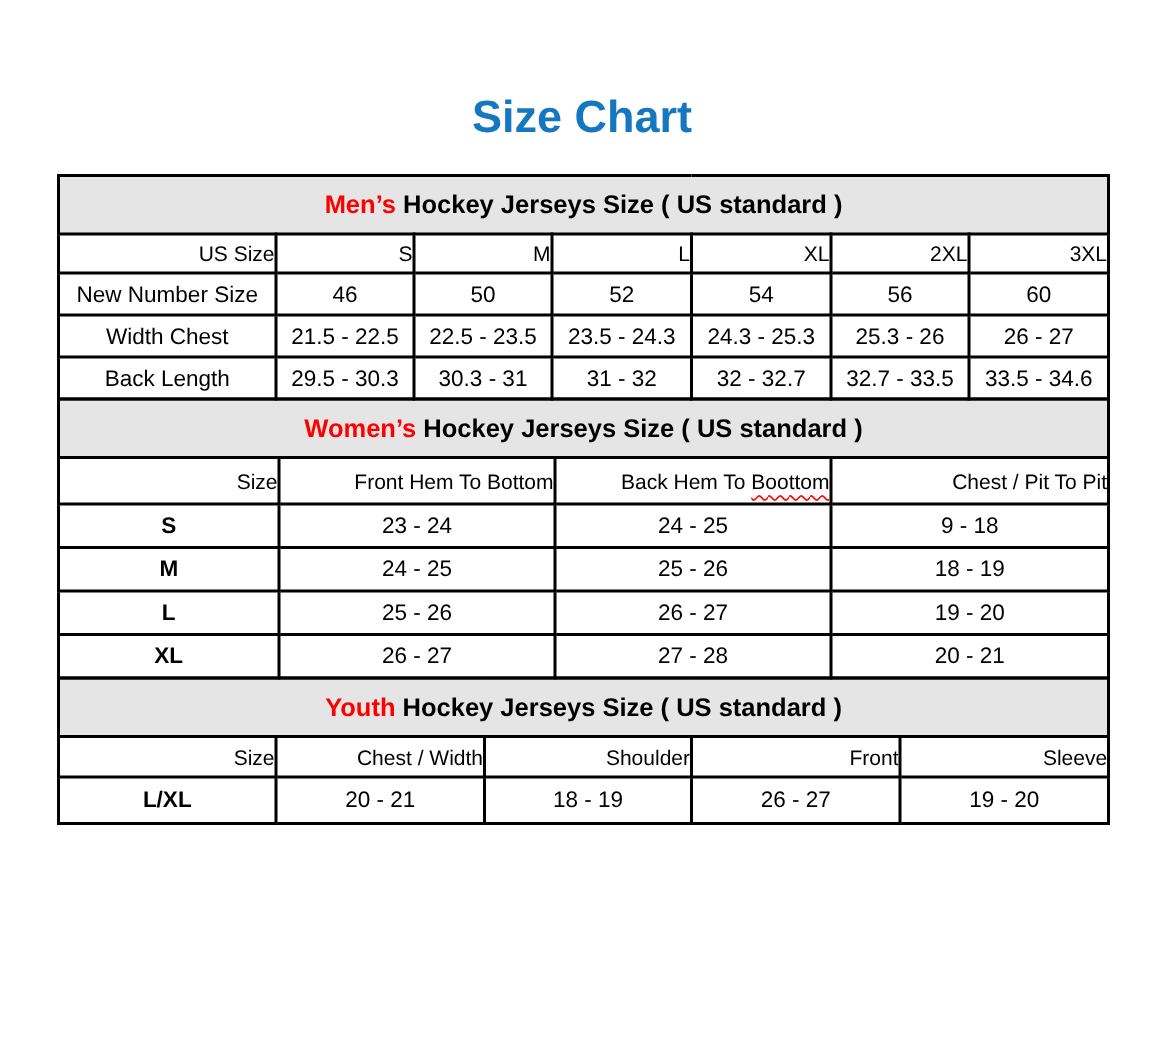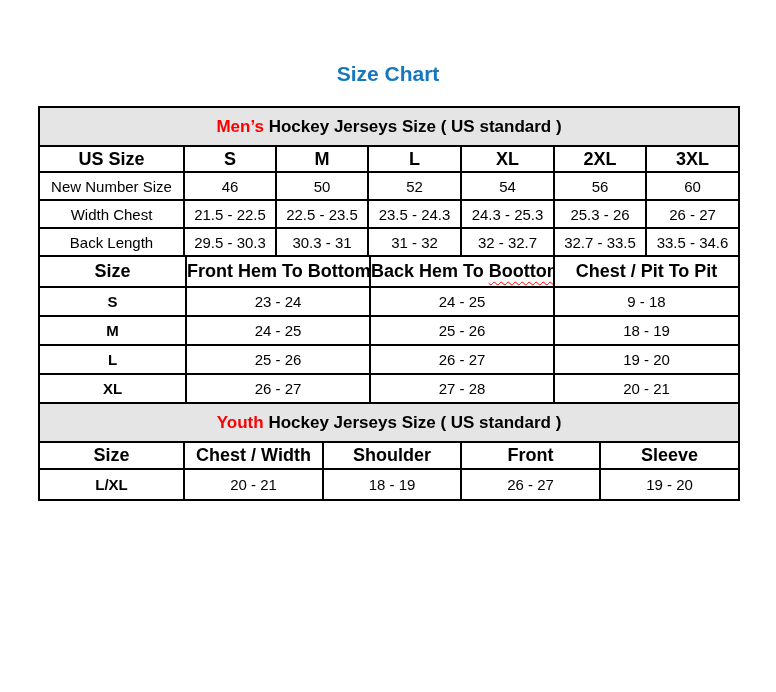--- a/index.html
+++ b/index.html
@@ -11,21 +11,21 @@
     overflow: hidden;
     font-family: "Liberation Sans", sans-serif;
     color: #000;
   }
   .page { padding-top: 62px; }
   .page-title {
     margin: 0 0 20px 0;
     width: 700px;
     margin-left: 38px;
     text-align: center;
-    font-size: 21px;
+    font-size: 30px;
     font-weight: bold;
     color: #1577c0;
     letter-spacing: 0px;
   }
   .chart-area { width: 700px; margin-left: 38px; }
   table.tbl {
     border-collapse: collapse;
     width: 700px;
     table-layout: fixed;
   }
@@ -38,21 +38,21 @@
     overflow: hidden;
     white-space: nowrap;
   }
   tr.band th {
     background: #e5e5e5;
     font-size: 17px;
     font-weight: bold;
     height: 37px;
   }
   .hl { color: #ff0000; }
-  tr.head th { font-weight: bold; font-size: 18px; }
+  tr.head th { font-weight: normal; font-size: 14px; text-align: right; }
   .tbl td { font-size: 15px; font-weight: normal; }
 
   .men tr.head th { height: 24px; }
   .men td { height: 26px; border-radius: 11px; }
 
   .women tr.head th { height: 29px; }
   .women td { height: 27px; }
   .women td.first { font-weight: bold; }
 
   .youth tr.head th { height: 25px; }
@@ -129,20 +129,23 @@
     </table>
 
     <table class="tbl women">
       <colgroup>
         <col style="width:147px">
           <col style="width:184px">
           <col style="width:184px">
           <col style="width:185px">
       </colgroup>
       <tbody>
+        <tr class="band">
+          <th colspan="4"><span class="hl">Women’s</span><span> Hockey Jerseys Size ( US standard )</span></th>
+        </tr>
         <tr class="head">
           <th>Size</th>
           <th>Front Hem To Bottom</th>
           <th><span>Back Hem To </span><span class="misspelled">Boottom</span></th>
           <th>Chest / Pit To Pit</th>
         </tr>
       </tbody>
       <tbody>
           <tr>
             <td class="first">S</td>

